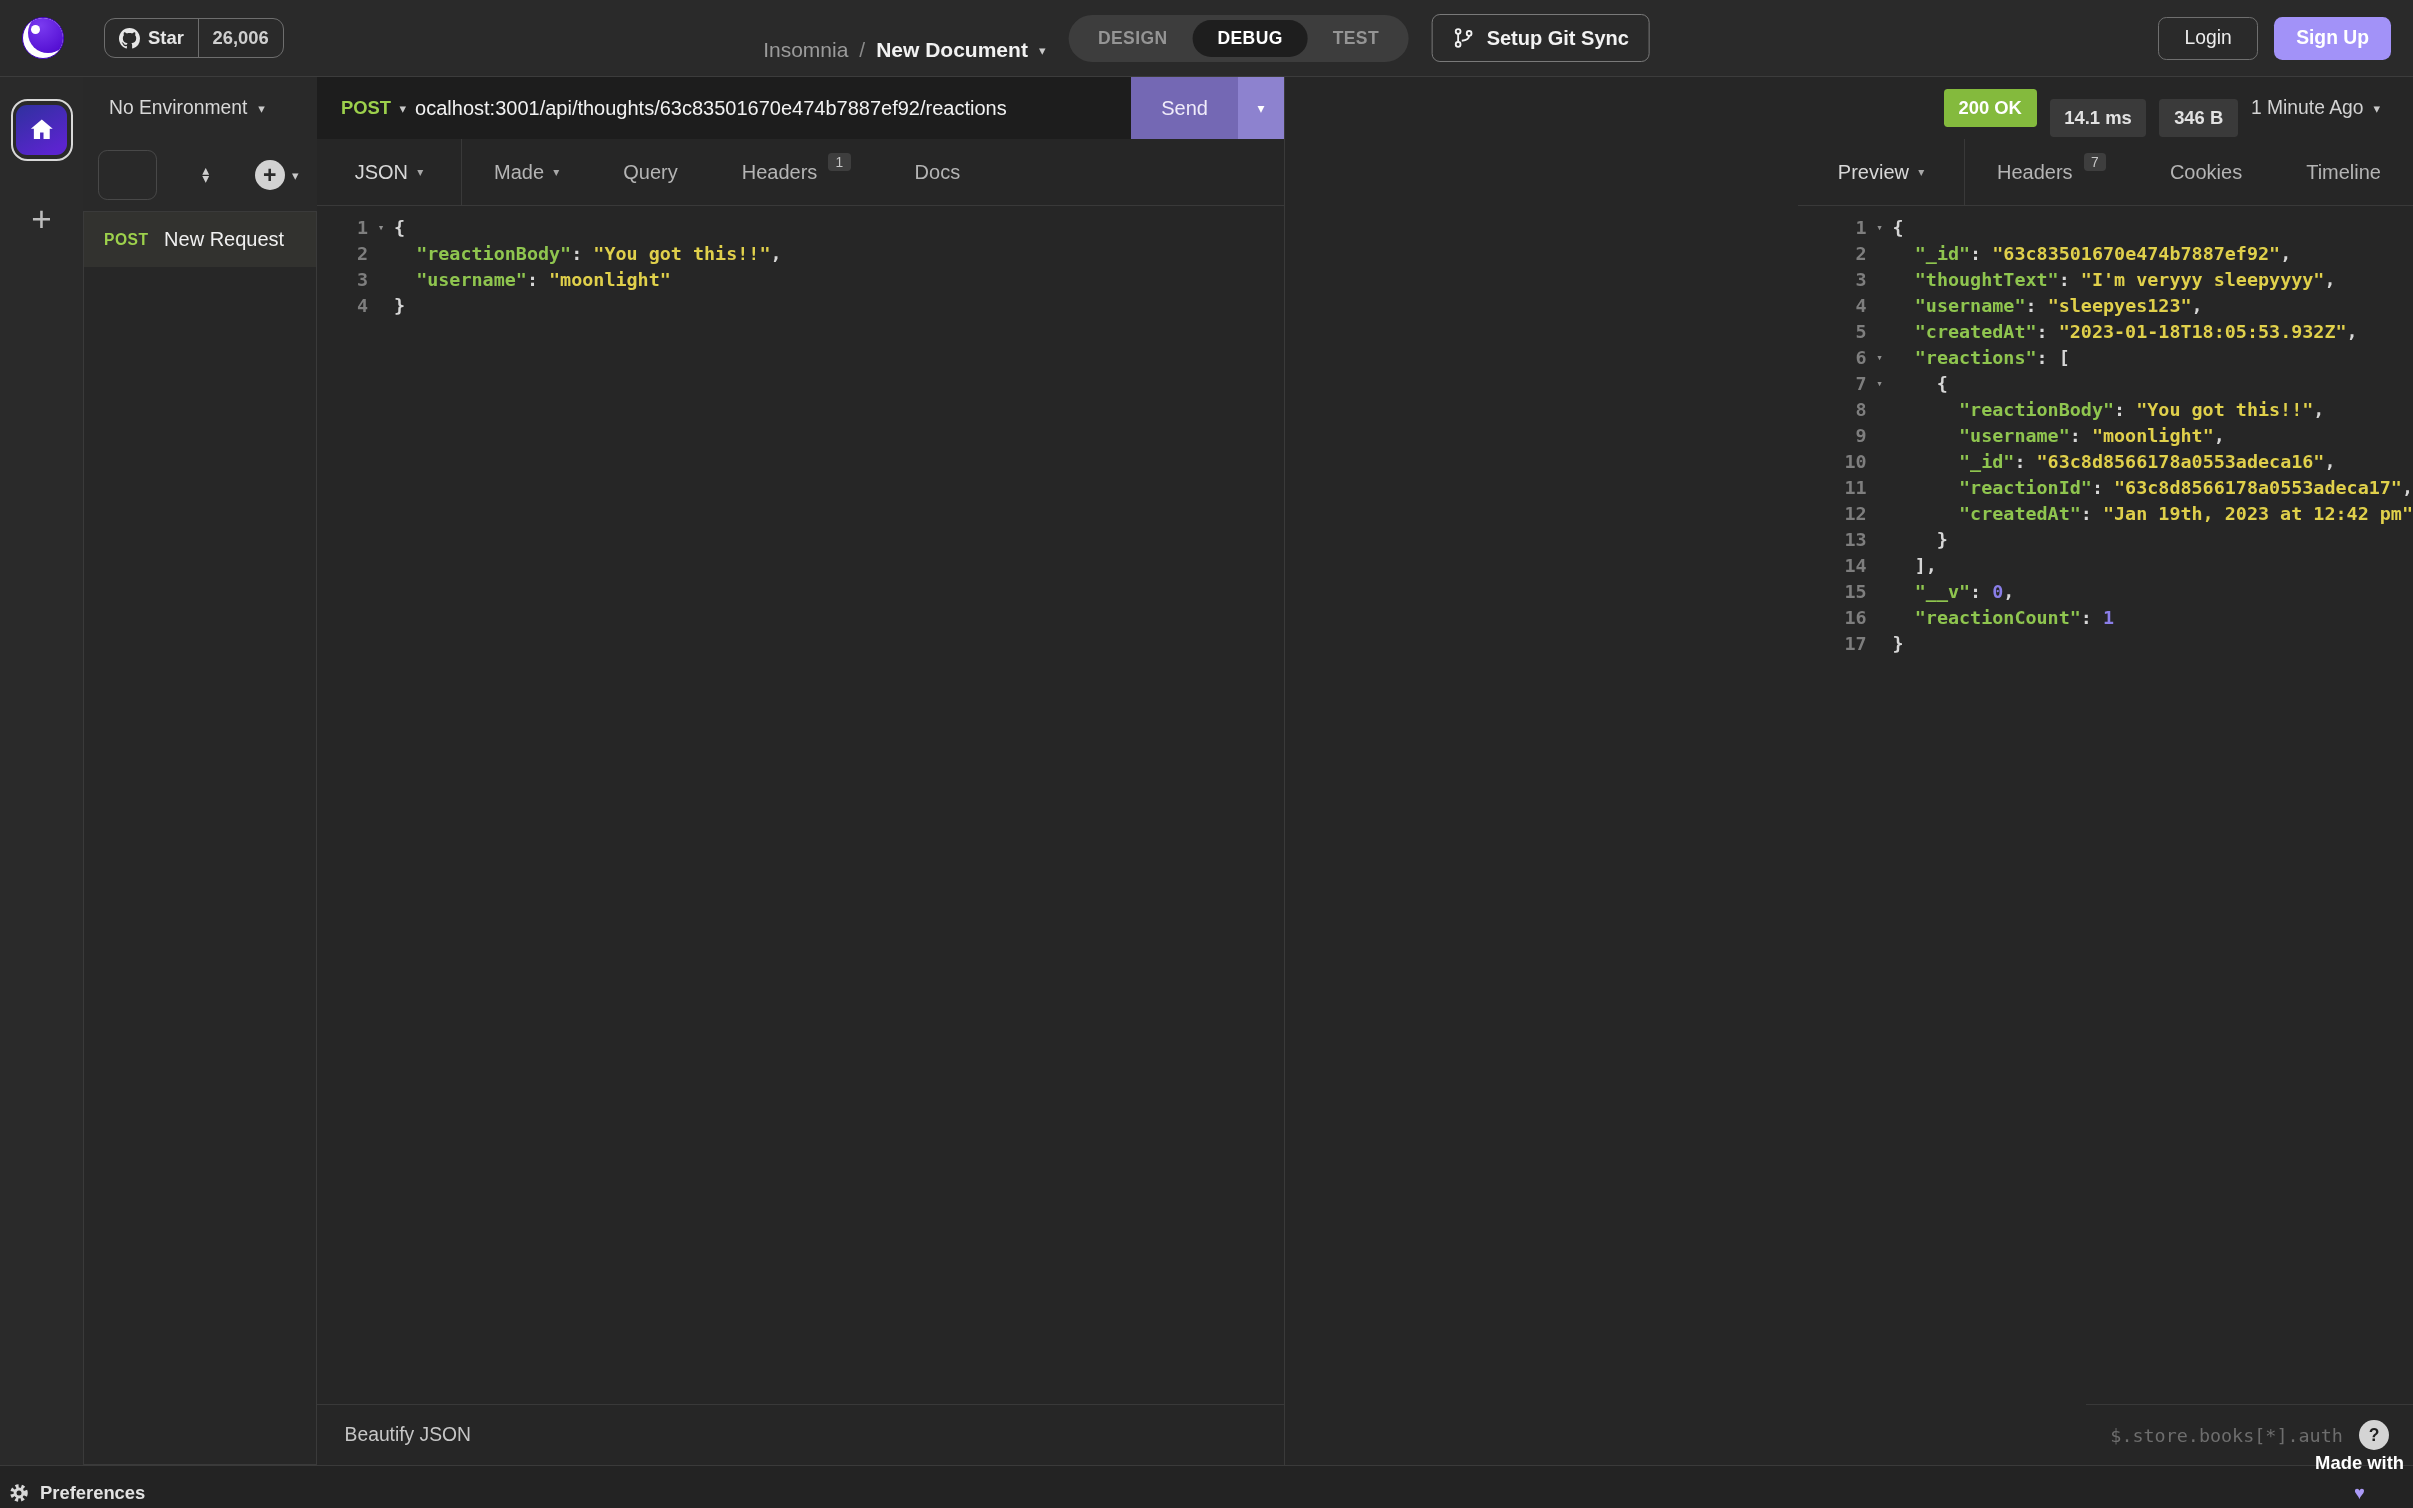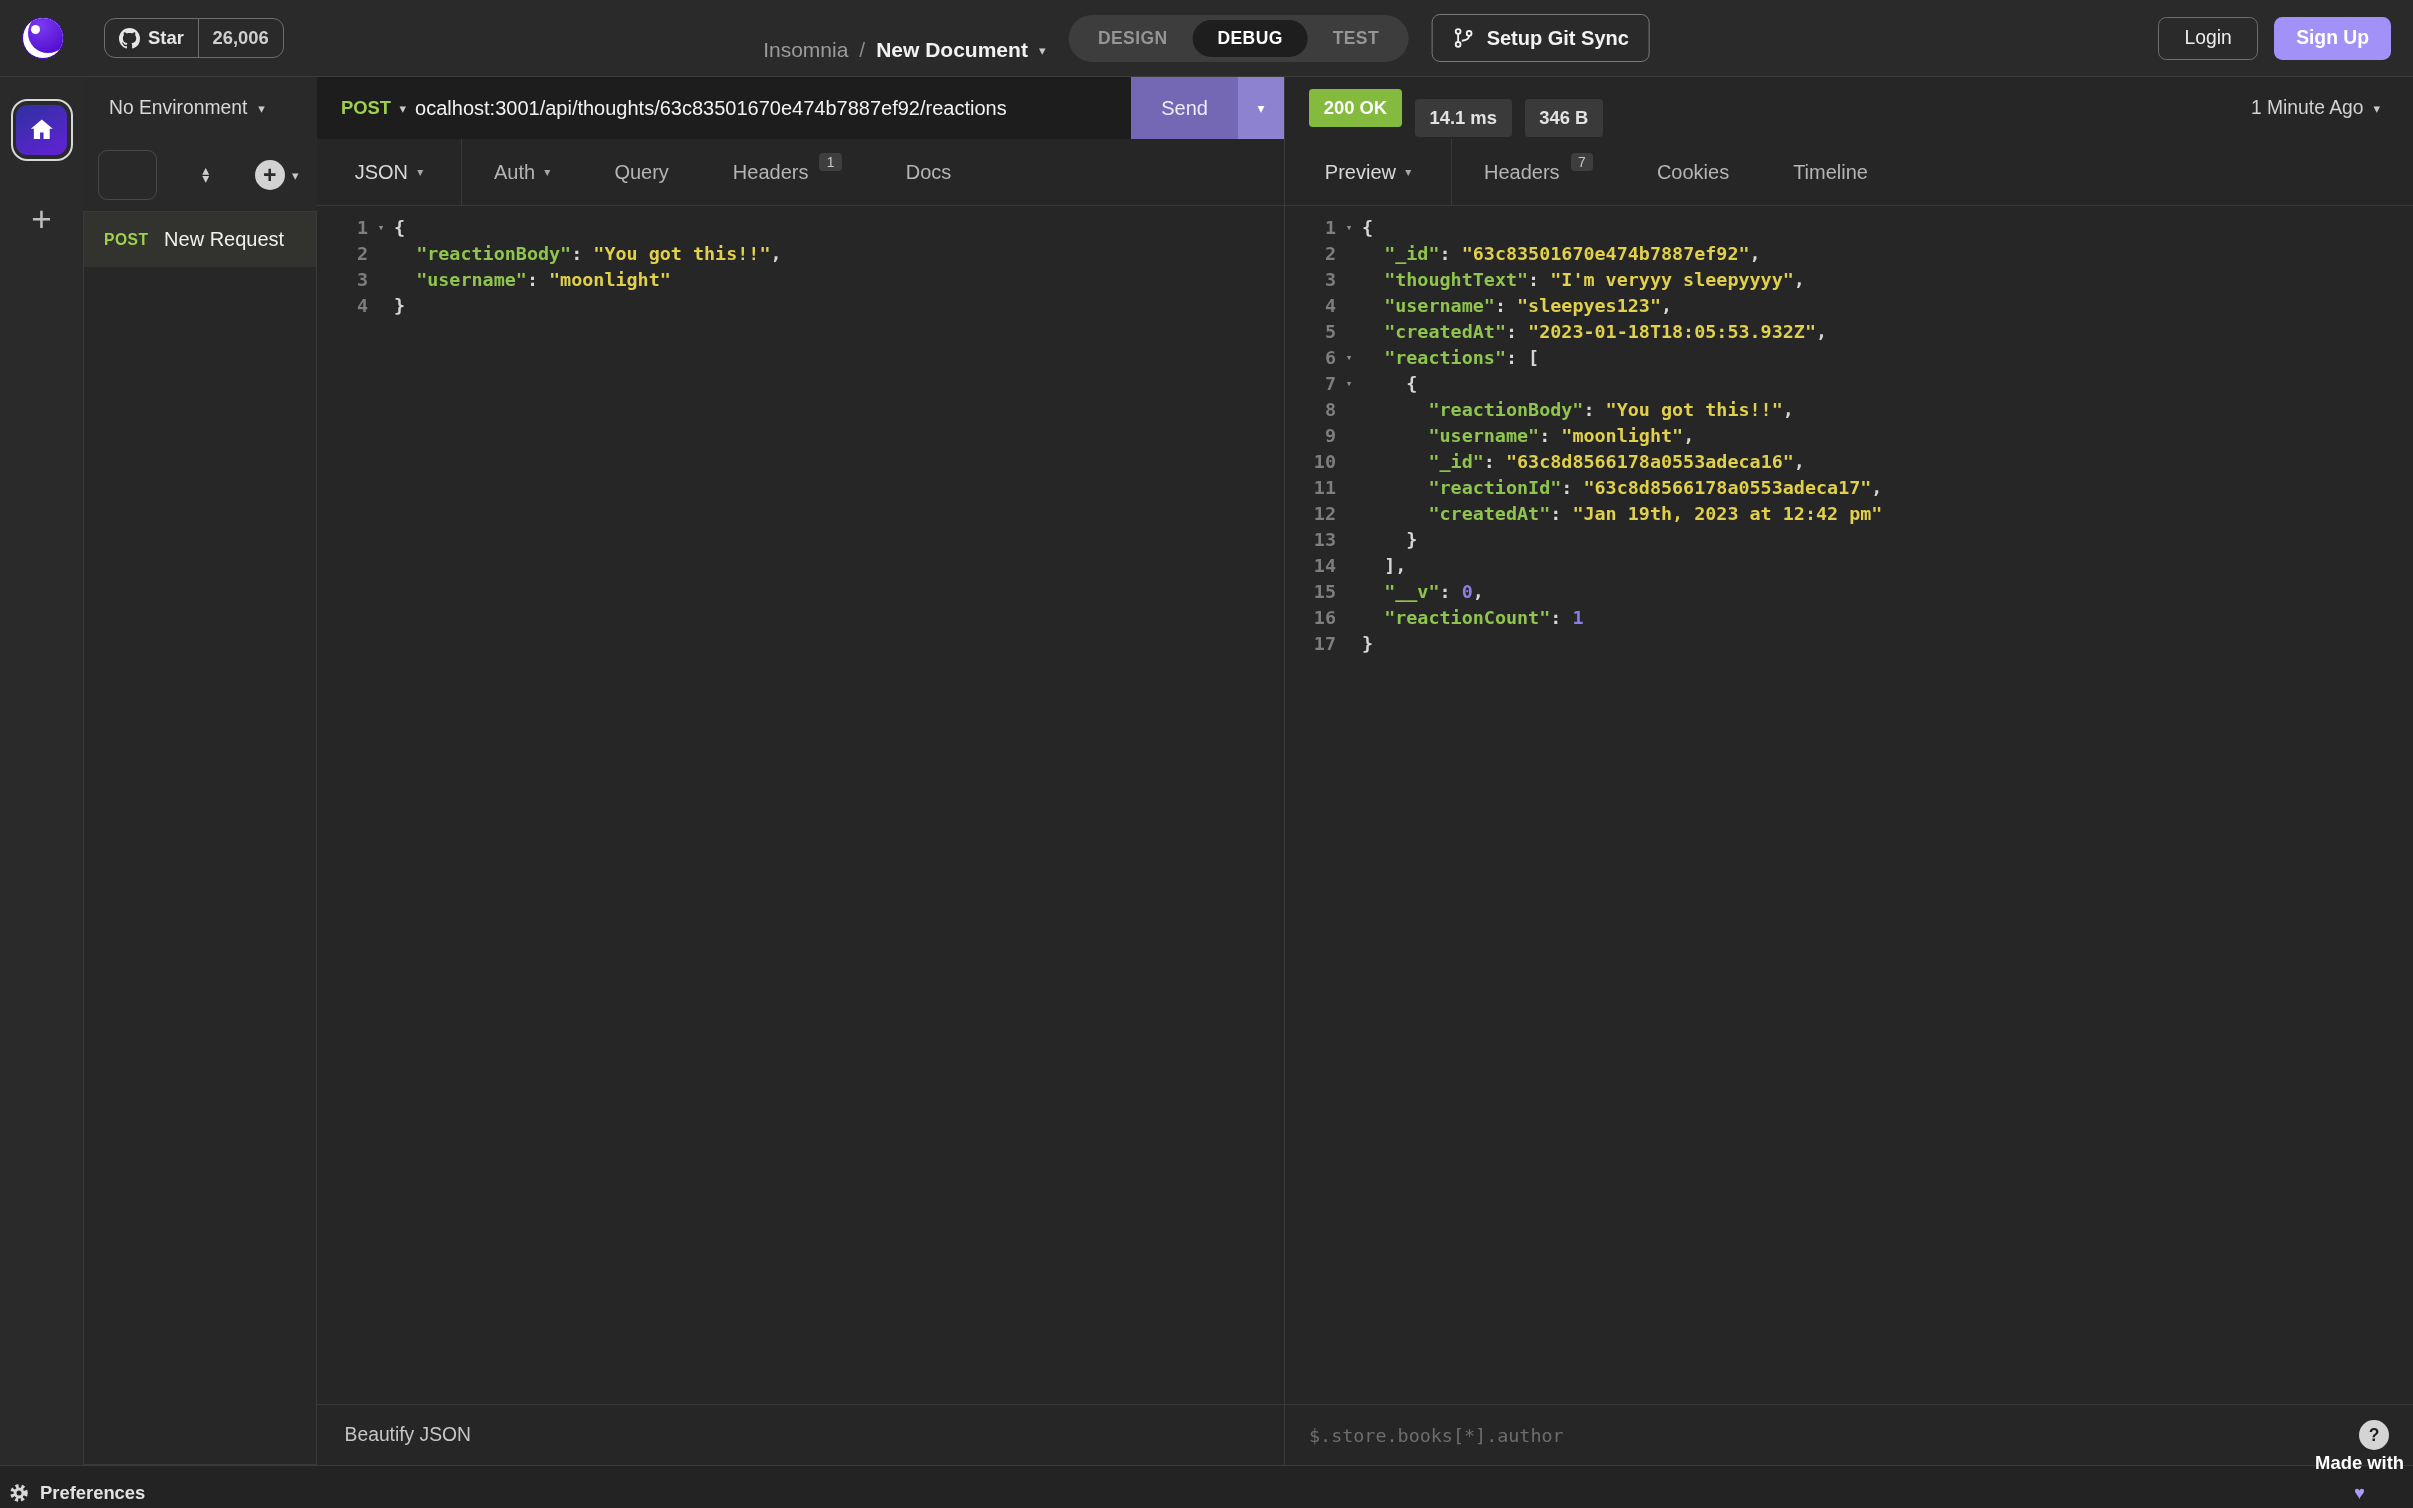--- a/index.html
+++ b/index.html
@@ -118,21 +118,21 @@
   .tok-p { color: #d6d6d6; }
   .tok-k { color: #8fc54f; }
   .tok-s { color: #e0d04b; }
   .tok-n { color: #8a7ee8; }
 
   .panel-footer { height: 61px; border-top: 0.9px solid #393939; display: flex;
     align-items: center; padding: 0 27.6px; flex: none; }
   .beautify { color: #c6c6c6; font-size: 19.3px; cursor: pointer; background: none; border: none; }
 
   .response-panel { width: 1129px; border-left: 0.9px solid #3a3a3a; display: flex;
-    flex-direction: column; background: #262626; flex: none; }
+    flex-direction: column; background: #262626; flex: none; align-items: flex-end; }
   .status-row { height: 62px; display: flex; align-items: center; gap: 13px;
     padding-left: 24px; flex: none; }
   .badge-green { background: #84ba3d; color: #ffffff; font-weight: 700; font-size: 18.4px;
     padding: 8.3px 14.7px; border-radius: 3.7px; }
   .badge-gray { background: #3a3a3a; color: #e2e2e2; font-size: 18.4px; font-weight: 600;
     padding: 8.3px 14.7px; border-radius: 3.7px; margin-top: 20px; }
   .age { margin-left: auto; margin-right: 33px; color: #d2d2d2; font-size: 19.3px;
     display: flex; gap: 10px; align-items: center; cursor: pointer; }
 
   .resp-footer { height: 61px; border-top: 0.9px solid #393939; display: flex;
@@ -246,21 +246,21 @@
       <span class="url-text">ocalhost:3001/api/thoughts/63c83501670e474b7887ef92/reactions</span>
       <button class="send-btn">Send</button>
       <button class="send-caret">▾</button>
     </div>
     <div class="tabs-row req-tabs">
         <div class="tab first active">
           <span class="tab-label">JSON</span>
           <span class="caret">▾</span>
         </div>
         <div class="tab">
-          <span class="tab-label">Auth</span>
+          <span class="tab-label">Made</span>
           <span class="caret">▾</span>
         </div>
         <div class="tab">
           <span class="tab-label">Query</span>
         </div>
         <div class="tab">
           <span class="tab-label">Headers</span>
           <span class="tab-badge">1</span>
         </div>
         <div class="tab">

